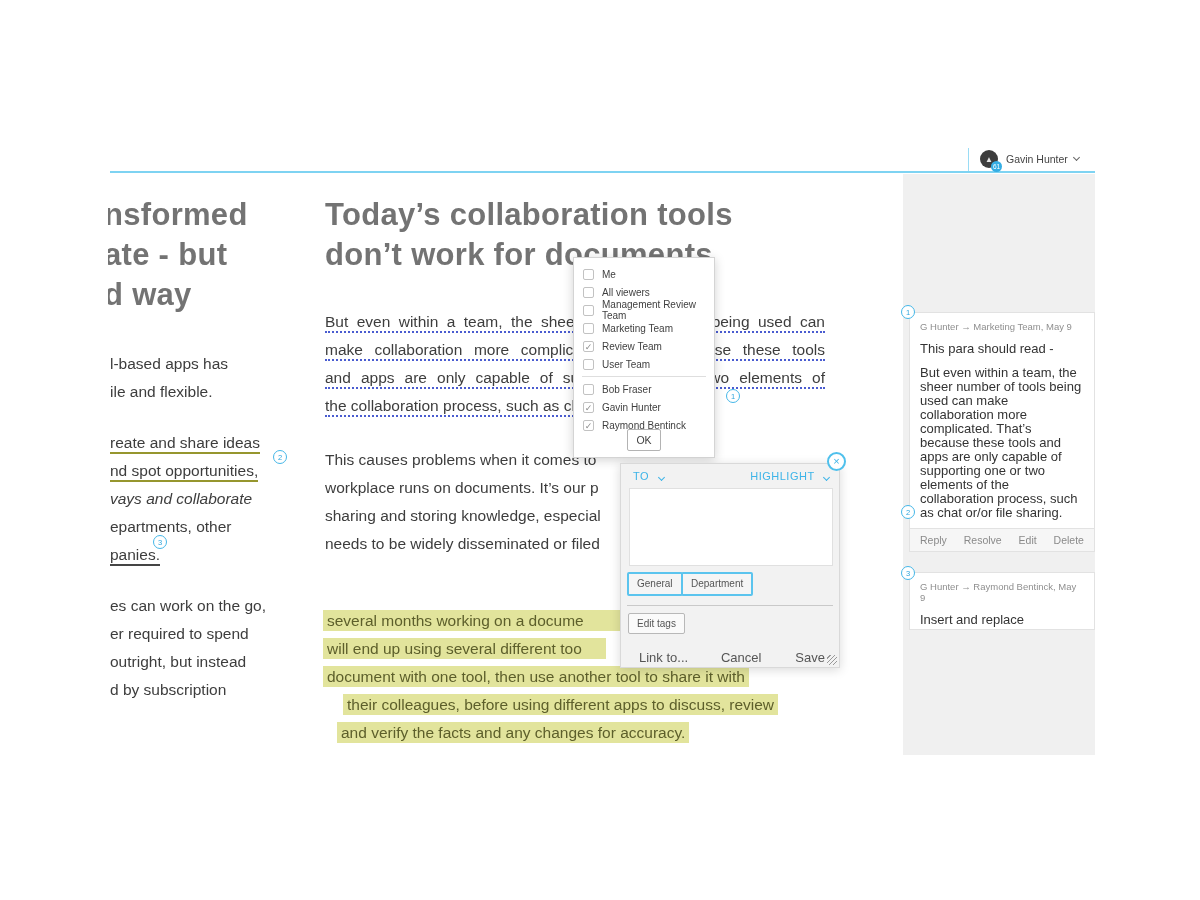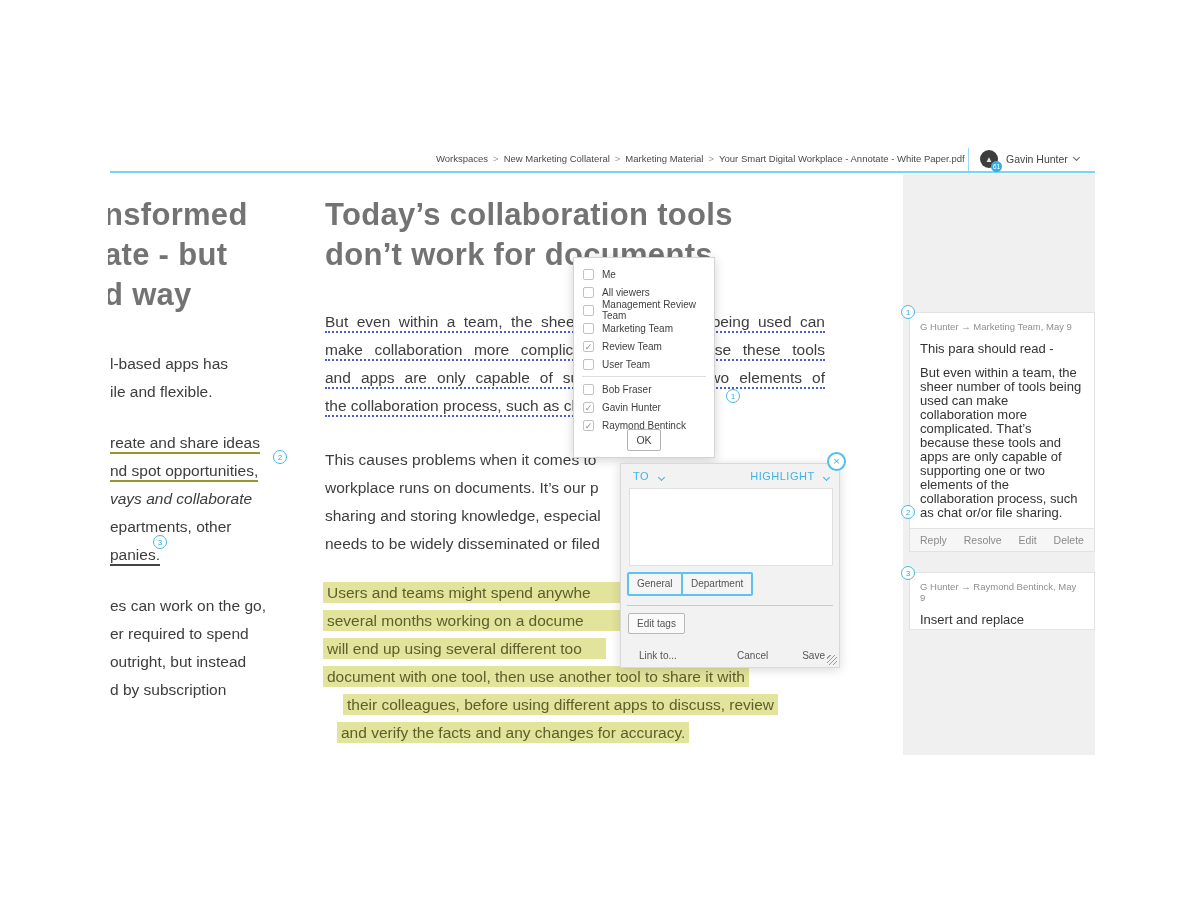--- a/index.html
+++ b/index.html
@@ -54,21 +54,21 @@
                border:1px solid #d9d9d9; box-shadow:0 2px 10px rgba(0,0,0,.15); z-index:6; }
   .cmt-head { position:absolute; left:12px; right:10px; top:6px; display:flex; justify-content:space-between;
               font-size:11px; color:#3db4e8; letter-spacing:0.5px; }
   .cmt-input { position:absolute; left:8px; top:24px; width:204px; height:78px; background:#fff;
                border:1px solid #e0e0e0; resize:none; }
   .tag-btn { position:absolute; top:108px; height:24px; border:2px solid #5bc4ee; border-radius:2px;
              background:#f5f5f5; font-size:10px; color:#555; padding:0 8px; line-height:20px; }
   .cmt-div { position:absolute; left:6px; right:6px; top:141px; border-top:1px solid #c9c9c9; }
   .edit-tags-btn { position:absolute; left:7px; top:149px; height:21px; border:1px solid #b8b8b8;
                    border-radius:2px; background:#fafafa; font-size:10px; color:#555; padding:0 8px; line-height:19px; }
-  .cmt-bottom { position:absolute; left:18px; right:14px; top:186px; display:flex; font-size:10px; color:#555; }
+  .cmt-bottom { position:absolute; left:18px; right:14px; top:186px; display:flex; font-size:13px; color:#555; }
   .resize-handle { position:absolute; right:2px; bottom:2px; width:10px; height:10px;
                    background:repeating-linear-gradient(135deg, transparent 0 2px, #999 2px 3px); }
   .close-btn { position:absolute; left:719px; top:279px; width:19px; height:19px; border:2px solid #4fc0ec;
                border-radius:50%; background:#fff; color:#3db4e8; font-size:11px; line-height:15px;
                text-align:center; z-index:7; }
 
   
   .sidebar { position:absolute; left:903px; top:174px; width:192px; height:581px; background:#f0f0f0; z-index:2; }
   .card { position:absolute; left:6px; width:186px; background:#fff; border:1px solid #e2e2e2; }
   .card-pad { padding:8px 10px; }
@@ -79,23 +79,20 @@
   .s-marker { position:absolute; width:14px; height:14px; border:1.5px solid #45b7e8; border-radius:50%;
               background:#fff; color:#2da4dc; font-size:7.5px; display:flex; align-items:center;
               justify-content:center; z-index:5; }
 </style>
 </head>
 <body>
 
 <div id="canvas">
 
   <div class="header">
-    <div class="breadcrumb">
-      <span>Workspaces</span><span class="sep">&gt;</span><span>New Marketing Collateral</span><span class="sep">&gt;</span><span>Marketing Material</span><span class="sep">&gt;</span><span>Your Smart Digital Workplace - Annotate - White Paper.pdf</span>
-    </div>
     <div class="hdr-divider"></div>
     <div class="user-menu">
       <span class="avatar">
         <span>▲</span>
         <span class="badge">61</span>
       </span>
       <span class="user-name">Gavin Hunter</span>
       <span class="chev"></span>
     </div>
   </div>
@@ -130,21 +127,20 @@
     <div class="jline" style="left:217px; top:168px;"><span class="dotted-u">make collaboration more complicated. That’s because these tools</span></div>
     <div class="jline" style="left:217px; top:196px;"><span class="dotted-u">and apps are only capable of supporting one or two elements of</span></div>
     <div class="line" style="left:217px; top:224px;"><span class="dotted-u">the collaboration process, such as chat or/or file sharing.</span></div>
     <div class="marker" style="left:618px; top:216px;">1</div>
 
     <div class="line" style="left:217px; top:278px;">This causes problems when it comes to</div>
     <div class="line" style="left:217px; top:306px;">workplace runs on documents. It’s our p</div>
     <div class="line" style="left:217px; top:334px;">sharing and storing knowledge, especial</div>
     <div class="line" style="left:217px; top:362px;">needs to be widely disseminated or filed</div>
 
-    <div class="line" style="left:215px; top:411px;"><span class="hl" style="padding-right:48px;">Users and teams might spend anywhe</span></div>
     <div class="line" style="left:215px; top:439px;"><span class="hl" style="padding-right:50px;">several months working on a docume</span></div>
     <div class="line" style="left:215px; top:467px;"><span class="hl" style="padding-right:24px;">will end up using several different too</span></div>
     <div class="line" style="left:215px; top:495px;"><span class="hl">document with one tool, then use another tool to share it with</span></div>
     <div class="line" style="left:215px; top:523px;margin-left:20px;"><span class="hl">their colleagues, before using different apps to discuss, review</span></div>
     <div class="line" style="left:229px; top:551px;"><span class="hl">and verify the facts and any changes for accuracy.</span></div>
 
     <div class="chk-popup">
       <div class="chk-list">
         <div class="chk-row">
             <span class="chk-box"></span>

